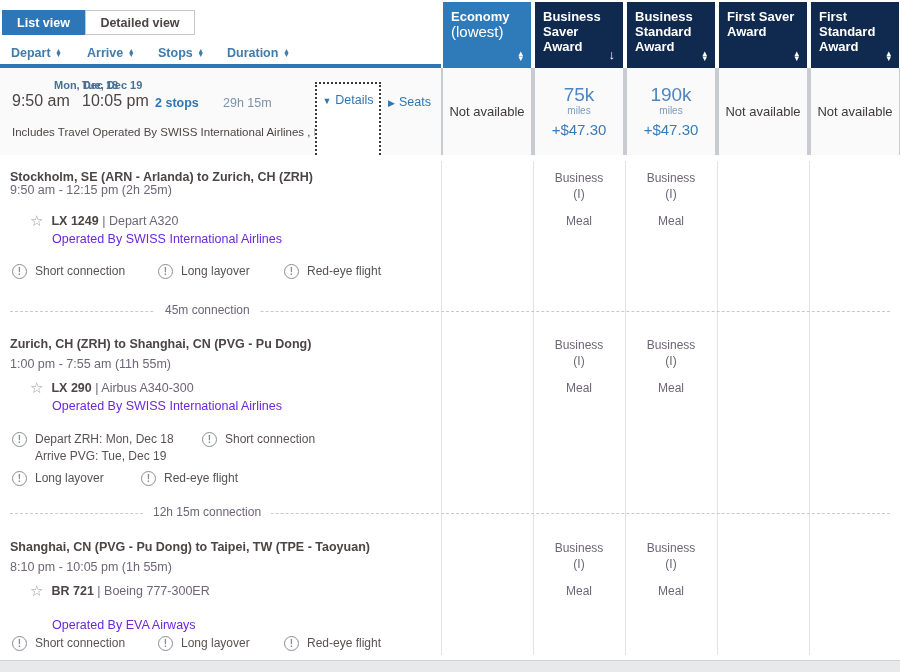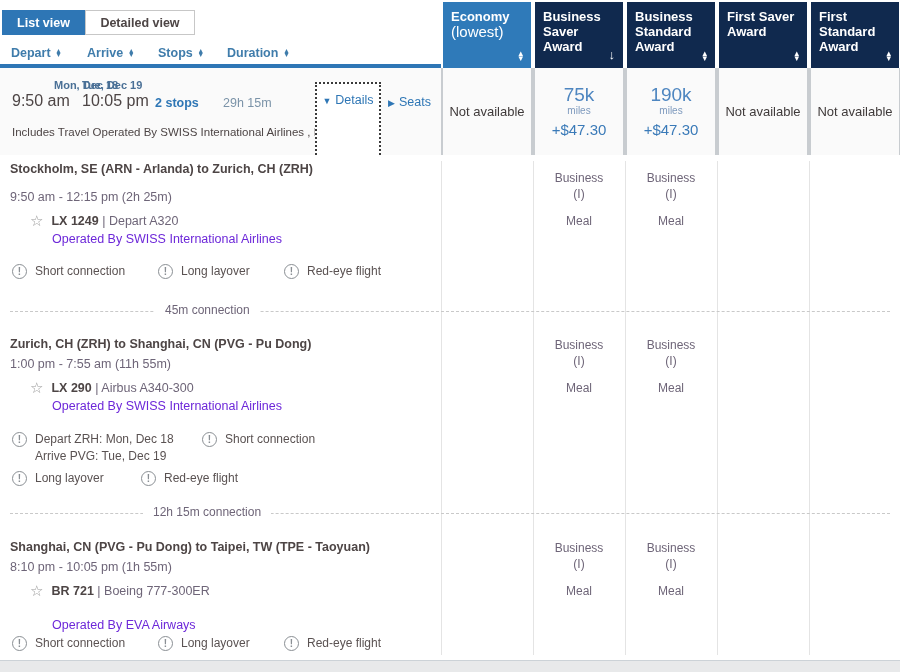--- a/index.html
+++ b/index.html
@@ -172,22 +172,22 @@
     </div>
   </div>
 
   <div class="detail-panel">
     <div class="vline" style="left:441px;"></div>
     <div class="vline" style="left:533px;"></div>
     <div class="vline" style="left:625px;"></div>
     <div class="vline" style="left:717px;"></div>
     <div class="vline" style="left:809px;"></div>
 
-    <div class="seg-route" style="top:7px;">Stockholm, SE (ARN - Arlanda) to Zurich, CH (ZRH)</div>
-    <div class="seg-time" style="top:35px;">9:50 am - 12:15 pm (2h 25m)</div>
+    <div class="seg-route" style="top:15px;">Stockholm, SE (ARN - Arlanda) to Zurich, CH (ZRH)</div>
+    <div class="seg-time" style="top:28px;">9:50 am - 12:15 pm (2h 25m)</div>
     <div class="seg-flight" style="top:57px;">
       <span class="star-icon"></span>
       <span><span class="num">LX 1249</span>
       <span class="pipe">|</span>
       <span class="ac">Depart A320</span></span>
     </div>
     <div class="seg-operated" style="top:77px;">Operated By SWISS International Airlines</div>
     <div class="warn" style="left:12px; top:108px;">
       <span class="warning-icon"></span>
       <span>Short connection</span>

